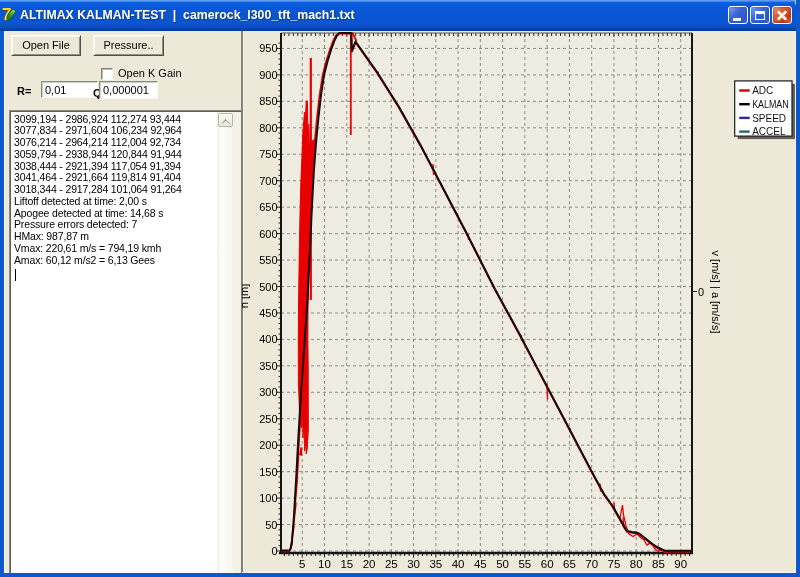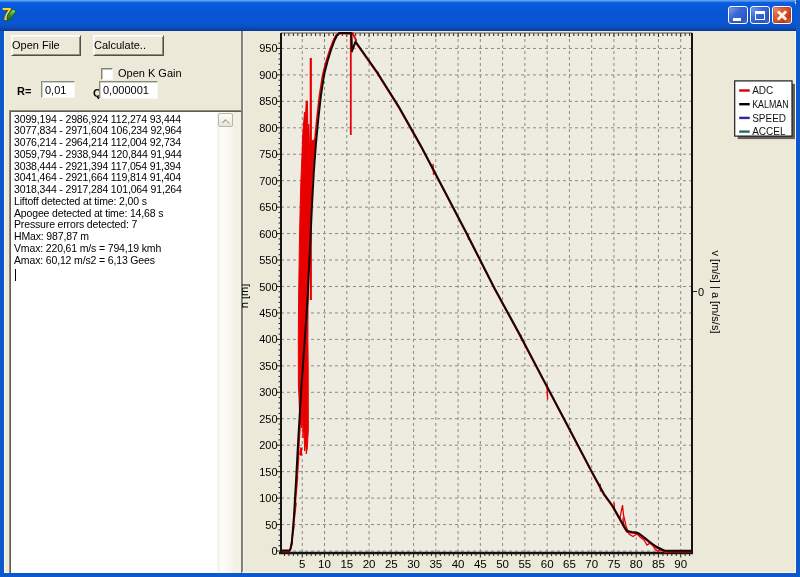--- a/index.html
+++ b/index.html
@@ -13,59 +13,60 @@
 #icon i{position:absolute;left:6px;top:3px;width:6px;height:13px;border-radius:50% 50% 40% 60%;background:linear-gradient(160deg,#8ad66a 10%,#2e8f2e 60%,#1d6e1d);transform:rotate(38deg);border:1px solid #1a641a;font-style:normal}
 .tb{position:absolute;top:6px;width:20px;height:18px;border-radius:3px;border:1px solid #fff;
  background:linear-gradient(135deg,#89a9ef 0%,#3a68d8 40%,#2e57c4 80%,#4f79dd 100%);box-shadow:inset 0 0 2px #1a41a8}
 #bmin{left:732px}#bmax{left:754px}
 #bclose{left:776px;background:linear-gradient(135deg,#f0a486 0%,#dd6547 30%,#c83a18 75%,#e17a57 100%);box-shadow:inset 0 0 2px #7e1d06}
 #bmin b{position:absolute;left:4px;top:11px;width:8px;height:3px;background:#fff}
 #bmax b{position:absolute;left:4px;top:4px;width:10px;height:9px;border:1px solid #fff;border-top:3px solid #fff}
 #bclose b{position:absolute;left:3px;top:7px;width:12px;height:3px;background:#fcf4e0;border-radius:1px;transform:rotate(45deg)}
 #bclose i{position:absolute;left:3px;top:7px;width:12px;height:3px;background:#fcf4e0;border-radius:1px;transform:rotate(-45deg)}
 .btn{position:absolute;background:#ece9d8;border:1px solid;border-color:#ffffff #50504a #50504a #ffffff;
- box-shadow:inset 1px 1px 0 #f8f7f2,inset -1px -1px 0 #90907f;font-size:11px;text-align:left;color:#000}
+ box-shadow:inset 1px 1px 0 #f8f7f2,inset -1px -1px 0 #90907f;font-size:11px;text-align:center;color:#000}
 #bopen{left:11px;top:35px;width:70px;height:21px;line-height:19px}
 #bcalc{left:93px;top:35px;width:71px;height:21px;line-height:19px}
 #cb{position:absolute;left:101px;top:68px;width:12px;height:12px;background:#fff;border:1px solid;border-color:#82827a #fbfaf4 #fbfaf4 #82827a;box-shadow:inset 1px 1px 0 #c0c0b4}
 #cblab{position:absolute;left:118px;top:67px;font-size:11px}
 .lab{position:absolute;font-size:11px;font-weight:bold}
 .edit{position:absolute;background:#fff;border:1px solid;border-color:#8a8a7e #f8f7f0 #f8f7f0 #8a8a7e;box-shadow:inset 1px 1px 0 #cfcfc2;font-size:11px;padding:2px 0 0 3px;color:#000}
 #memo{position:absolute;left:9px;top:110px;width:233px;height:463px;background:#fff;
  border:1px solid #8a8a7e;border-right:1px solid #7d7d73;border-bottom:none;box-shadow:inset 1px 1px 0 #5f5f57;overflow:hidden}
 #memo pre{position:absolute;left:4px;top:2.5px;font-family:"Liberation Sans",sans-serif;font-size:10.5px;line-height:11.75px;color:#000;letter-spacing:-0.15px}
 #sb{position:absolute;left:207px;top:1px;width:16px;height:461px;background:linear-gradient(90deg,#f2f1ea,#fdfdfa 30%,#f4f3ec)}
 #strip{position:absolute;left:223px;top:1px;width:9px;height:461px;background:#f3f1e6}
 #sbu{position:absolute;left:1px;top:1px;width:15px;height:14px;background:linear-gradient(180deg,#fdfdfb,#e8e6da);border:1px solid #b9b6a6;border-radius:2px}
 #sbu:after{content:"";position:absolute;left:4px;top:5.5px;width:5px;height:5px;border:1.6px solid #95937f;border-bottom:none;border-right:none;transform:rotate(45deg) scale(1,.75)}
 #cur{position:absolute;left:5px;top:158px;width:1px;height:12px;background:#000}
 </style></head>
 <body>
 <div id="win"></div>
 <div id="title">
     <span id="icon">7<i></i></span>
+    <span id="ttext">ALTIMAX KALMAN-TEST &nbsp;|&nbsp; camerock_l300_tft_mach1.txt</span>
 <div class="tb" id="bmin">
       <b></b>
     </div>
     <div class="tb" id="bmax">
       <b></b>
     </div>
     <div class="tb" id="bclose">
       <b></b>
       <i></i>
     </div>
   </div>
 <div style="position:absolute;left:241px;top:31px;width:1.5px;height:541px;background:#83837b"></div>
 <div style="position:absolute;left:242.5px;top:31px;width:1px;height:541px;background:#f6f4ea"></div>
 <div class="btn" id="bopen">Open File</div>
-<div class="btn" id="bcalc">Calculate..</div>
+<div class="btn" id="bcalc">Pressure..</div>
 <div id="cb"></div>
 <div id="cblab">Open K Gain</div>
 <div class="lab" style="left:17px;top:85px">R=</div>
-<div class="edit" style="left:41px;top:81px;width:34px;height:17px">0,01</div>
+<div class="edit" style="left:41px;top:81px;width:57px;height:17px">0,01</div>
 <div class="lab" style="left:93px;top:87px">Q=</div>
 <div class="edit" style="left:99px;top:81px;width:59px;height:18px">0,000001</div>
 <div id="memo">
     <pre>3099,194 - 2986,924 112,274 93,444
 3077,834 - 2971,604 106,234 92,964
 3076,214 - 2964,214 112,004 92,734
 3059,794 - 2938,944 120,844 91,944
 3038,444 - 2921,394 117,054 91,394
 3041,464 - 2921,664 119,814 91,404
 3018,344 - 2917,284 101,064 91,264

